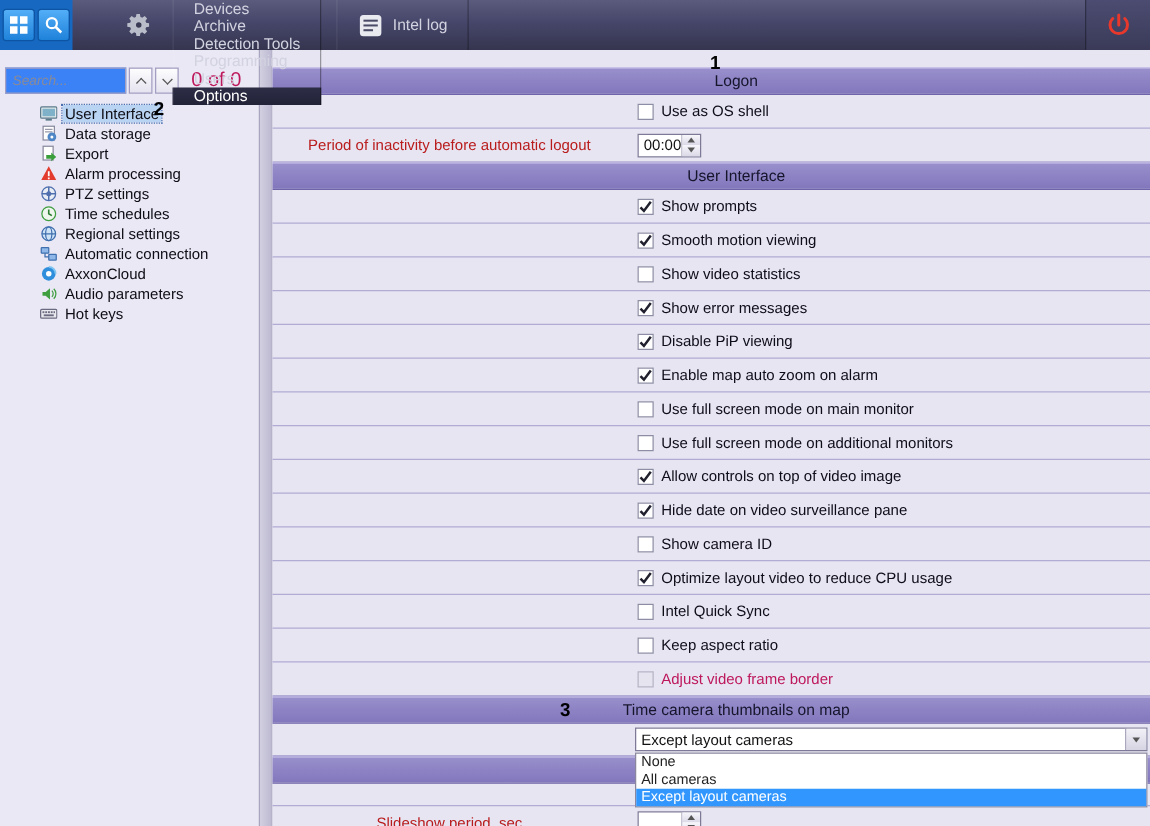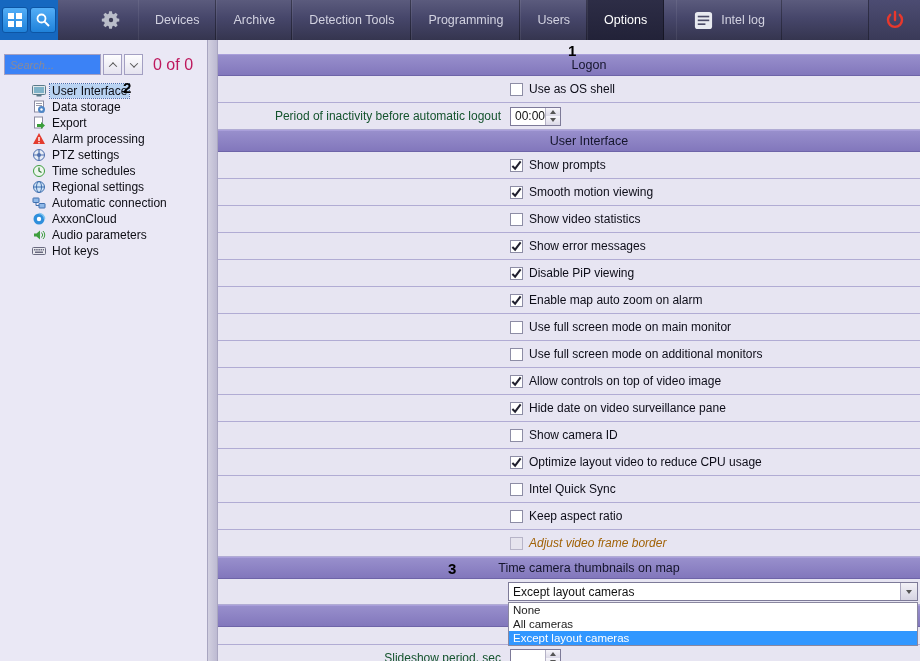--- a/index.html
+++ b/index.html
@@ -9,21 +9,21 @@
 
   
   .topbar { position:absolute; top:0; left:0; right:0; height:40px;
     background:linear-gradient(#5b5b7d 0%, #46466a 45%, #35354f 100%);
     display:flex; align-items:stretch; color:#d2d2e0; z-index:5; }
   .blue-block { width:58px; display:flex; align-items:center; justify-content:center; gap:2px;
     background:#1668c0; }
   .blue-btn { width:26px; height:26px; border-radius:3px; border:1px solid #0d55a4;
     background:linear-gradient(#53aef7,#1f82da); display:flex; align-items:center; justify-content:center; cursor:pointer; }
   .gear-wrap { margin-left:32px; width:42px; display:flex; align-items:center; justify-content:center; cursor:pointer; }
-  .tabs { display:flex; align-items:stretch; margin-left:6px; }
+  .tabs { display:flex; align-items:stretch; margin-left:6px;flex-direction:column; }
   .tab { display:flex; align-items:center; padding:0 16px; font-size:12.5px; white-space:nowrap;
     border-left:1px solid rgba(255,255,255,.07); border-right:1px solid rgba(0,0,0,.35); cursor:pointer; }
   .tab.active { background:linear-gradient(#2d2d46,#222238); color:#fff; }
   .syslog { display:flex; align-items:center; gap:7px; padding:0 16px; margin-left:12px; font-size:12.5px; cursor:pointer;
     border-left:1px solid rgba(255,255,255,.07); border-right:1px solid rgba(0,0,0,.3); }
   .power-area { margin-left:auto; width:52px; display:flex; align-items:center; justify-content:center;
     background:linear-gradient(#4c4c72,#3a3a58); border-left:1px solid rgba(0,0,0,.35); cursor:pointer; }
   .icon { display:inline-flex; align-items:center; justify-content:center; }
 
   
@@ -46,26 +46,26 @@
   
   .scroll-strip { position:absolute; top:40px; left:207px; width:11px; bottom:0;
     background:linear-gradient(90deg,#d2d0e0,#bdbad2); border-left:1px solid #a8a5c0; border-right:1px solid #a8a5c0; cursor:pointer; }
 
   
   .panel { position:absolute; top:40px; left:218px; right:0; bottom:0; background:#e7e5f2; }
   .spacer-top { height:14px; }
   .band { height:22px; display:flex; align-items:center; justify-content:center; font-size:12.5px; color:#15152c;
     background:linear-gradient(#988fcc,#8277bc); border-top:1px solid #a99fda; border-bottom:1px solid #6e64a8;padding-left:40px; }
   .row { height:27px; display:flex; align-items:center; border-bottom:1px solid #b1acd4; }
-  .cell-label { width:290px; text-align:right; padding-right:7px; font-size:12px; color:#14532d; white-space:nowrap; }
+  .cell-label { width:290px; text-align:center; padding-right:7px; font-size:12px; color:#b91c1c; white-space:nowrap; }
   .cell-ctrl { flex:1; display:flex; align-items:center; gap:6px; padding-left:2px; font-size:12px; color:#0d0d18; }
   .checkbox { width:13px; height:13px; background:#fff; border:1px solid #8d8da5; display:inline-flex;
     align-items:center; justify-content:center; cursor:pointer; flex:0 0 13px; }
   .checkbox.disabled { background:#e6e4ee; border-color:#b7b4c8; }
-  .row.disabled .cb-label { color:#a16207;font-style:italic; }
+  .row.disabled .cb-label { color:#be185d; }
   .spinner { display:inline-flex; height:19px; border:1px solid #7d7a98; background:#fff; }
   .spin-val { width:34px; font-size:12px; display:flex; align-items:center; padding-left:4px; color:#111; }
   .spin-btns { width:15px; display:flex; flex-direction:column; border-left:1px solid #b5b2c6; }
   .spin-btn { flex:1; background:linear-gradient(#f7f6fb,#dbd9e7); display:flex; align-items:center; justify-content:center; cursor:pointer; }
   .tri-up { width:0; height:0; border-left:3px solid transparent; border-right:3px solid transparent; border-bottom:4px solid #555; }
   .tri-down { width:0; height:0; border-left:3px solid transparent; border-right:3px solid transparent; border-top:4px solid #555; }
   .dropdown-row { height:26px; display:flex; align-items:center; border-bottom:1px solid #b1acd4; }
   .select { margin-left:290px; flex:1; margin-right:2px; height:19px; background:#fff; border:1px solid #7d7a98;
     display:flex; align-items:center; cursor:pointer; }
   .select-value { flex:1; font-size:12px; padding-left:4px; color:#111; }

